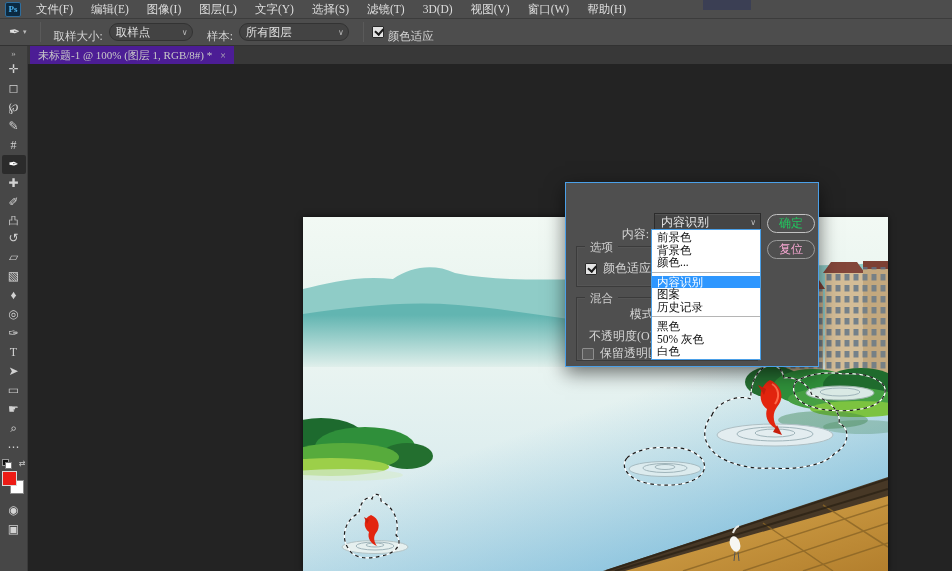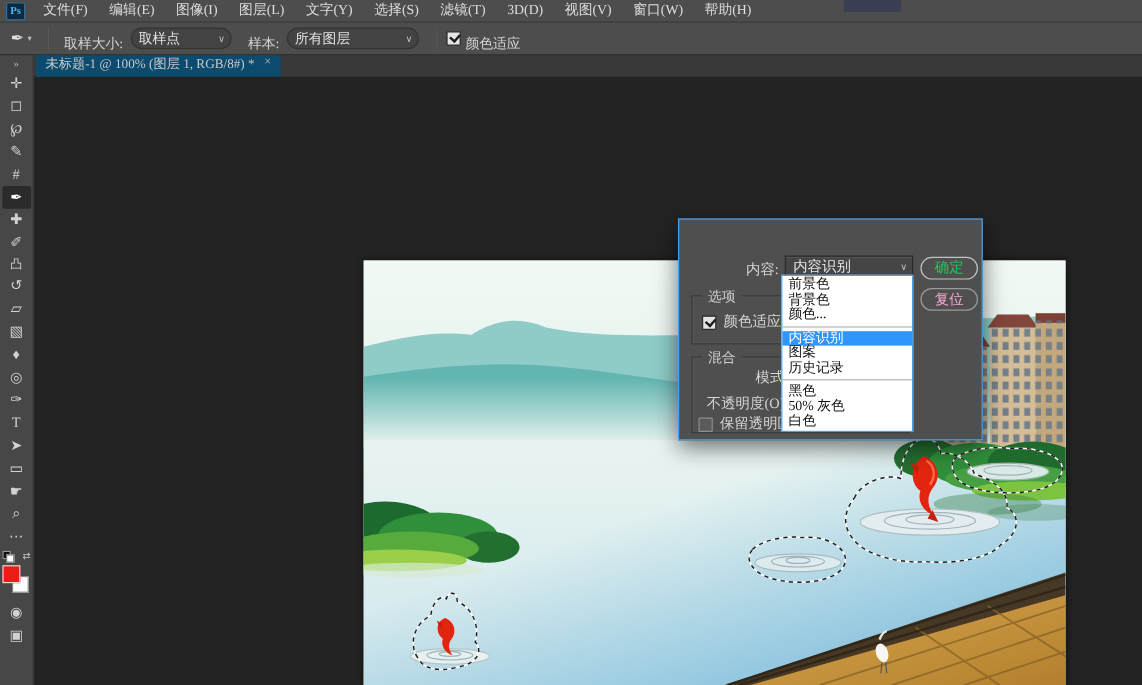--- a/index.html
+++ b/index.html
@@ -30,22 +30,22 @@
     height:18px; display:flex; align-items:center; padding:0 4px 0 6px; color:#e2e2e2; }
   .opt-select .chev { margin-left:auto; font-size:8px; color:#b8b8b8; padding-left:8px; }
   .w-sample { width:84px; } .w-layers { width:110px;text-align:right; }
   .checkbox { width:12px; height:12px; background:#e4e4e4; border:1px solid #2a2a2a;
     border-radius:1px; position:relative; display:inline-block; vertical-align:-2px; }
   .checkbox.checked::after { content:""; position:absolute; left:2px; top:1px; width:6px; height:3.5px;
     border-left:2px solid #1c1c1c; border-bottom:2px solid #1c1c1c; transform:rotate(-48deg); }
   .checkbox.dark { background:#5a5a5a; border:1px solid #8e8e8e; }
   
   .tabbar { position:absolute; left:28px; top:46px; width:924px; height:18px; background:#383838; z-index:20; }
-  .doc-tab { position:absolute; left:2px; top:0; height:18px; background:#0c4a6e;
-    display:flex; align-items:flex-start; padding:0 8px; color:#c9c9c9; font-size:11px; }
+  .doc-tab { position:absolute; left:2px; top:0; height:18px; background:#4c1d95;
+    display:flex; align-items:center; padding:0 8px; color:#c9c9c9; font-size:11px; }
   .doc-tab .close { margin-left:8px; color:#bbb; font-size:10px; }
   
   .toolspanel { position:absolute; left:0; top:46px; width:28px; height:525px;
     background:#474747; border-right:1px solid #3a3a3a; z-index:25;
     display:flex; flex-direction:column; align-items:center; }
   .tools-collapse { color:#b5b5b5; font-size:9px; height:14px; line-height:14px; }
   .tool { width:24px; height:19px; display:flex; align-items:center; justify-content:center;
     color:#d2d2d2; font-size:12px; line-height:19px; border-radius:2px; }
   .tool.selected { background:#2b2b2b; color:#ffffff; }
   .tool.small { font-size:10px; height:17px; }
@@ -300,21 +300,21 @@
         <path d="M409,198 C414,185 436,177 448,182 C447,169 452,157 460,151 C470,145 479,150 481,161 C491,159 505,166 509,178 C526,183 538,194 536,206 C549,213 545,229 531,237 C521,249 491,253 469,251 C443,253 416,244 408,232 C399,222 400,209 409,198 Z"></path>
         <path d="M492,166 C499,158 523,154 540,157 C558,155 576,161 581,169 C585,176 579,186 566,190 C550,195 524,195 510,190 C496,187 487,176 492,166 Z"></path>
         <path d="M324,241 C332,233 352,229 365,231 C383,229 398,237 401,246 C404,256 394,264 378,267 C360,270 338,267 329,260 C321,254 319,247 324,241 Z"></path>
         <path d="M45,331 C37,319 43,302 56,296 C57,286 63,278 69,282 C71,275 78,276 78,284 C91,290 97,305 93,318 C101,327 92,337 78,339 C63,343 50,341 45,331 Z"></path>
       </g>
     </svg>
   </div>
 
   <div class="dialog">
 
-    <span class="dlg-label" style="right:169px; top:33px;">内容:</span>
+    <span class="dlg-label" style="right:169px; top:43px;">内容:</span>
     <div class="dlg-select">
       <span>内容识别</span>
       <span class="chev">∨</span>
     </div>
 
     <button class="dlg-btn" style="top:31px;">确定</button>
     <button class="dlg-btn reset" style="top:57px;">复位</button>
 
     <div class="group" style="top:63px; height:41px;">
       <span class="group-label">选项</span>

